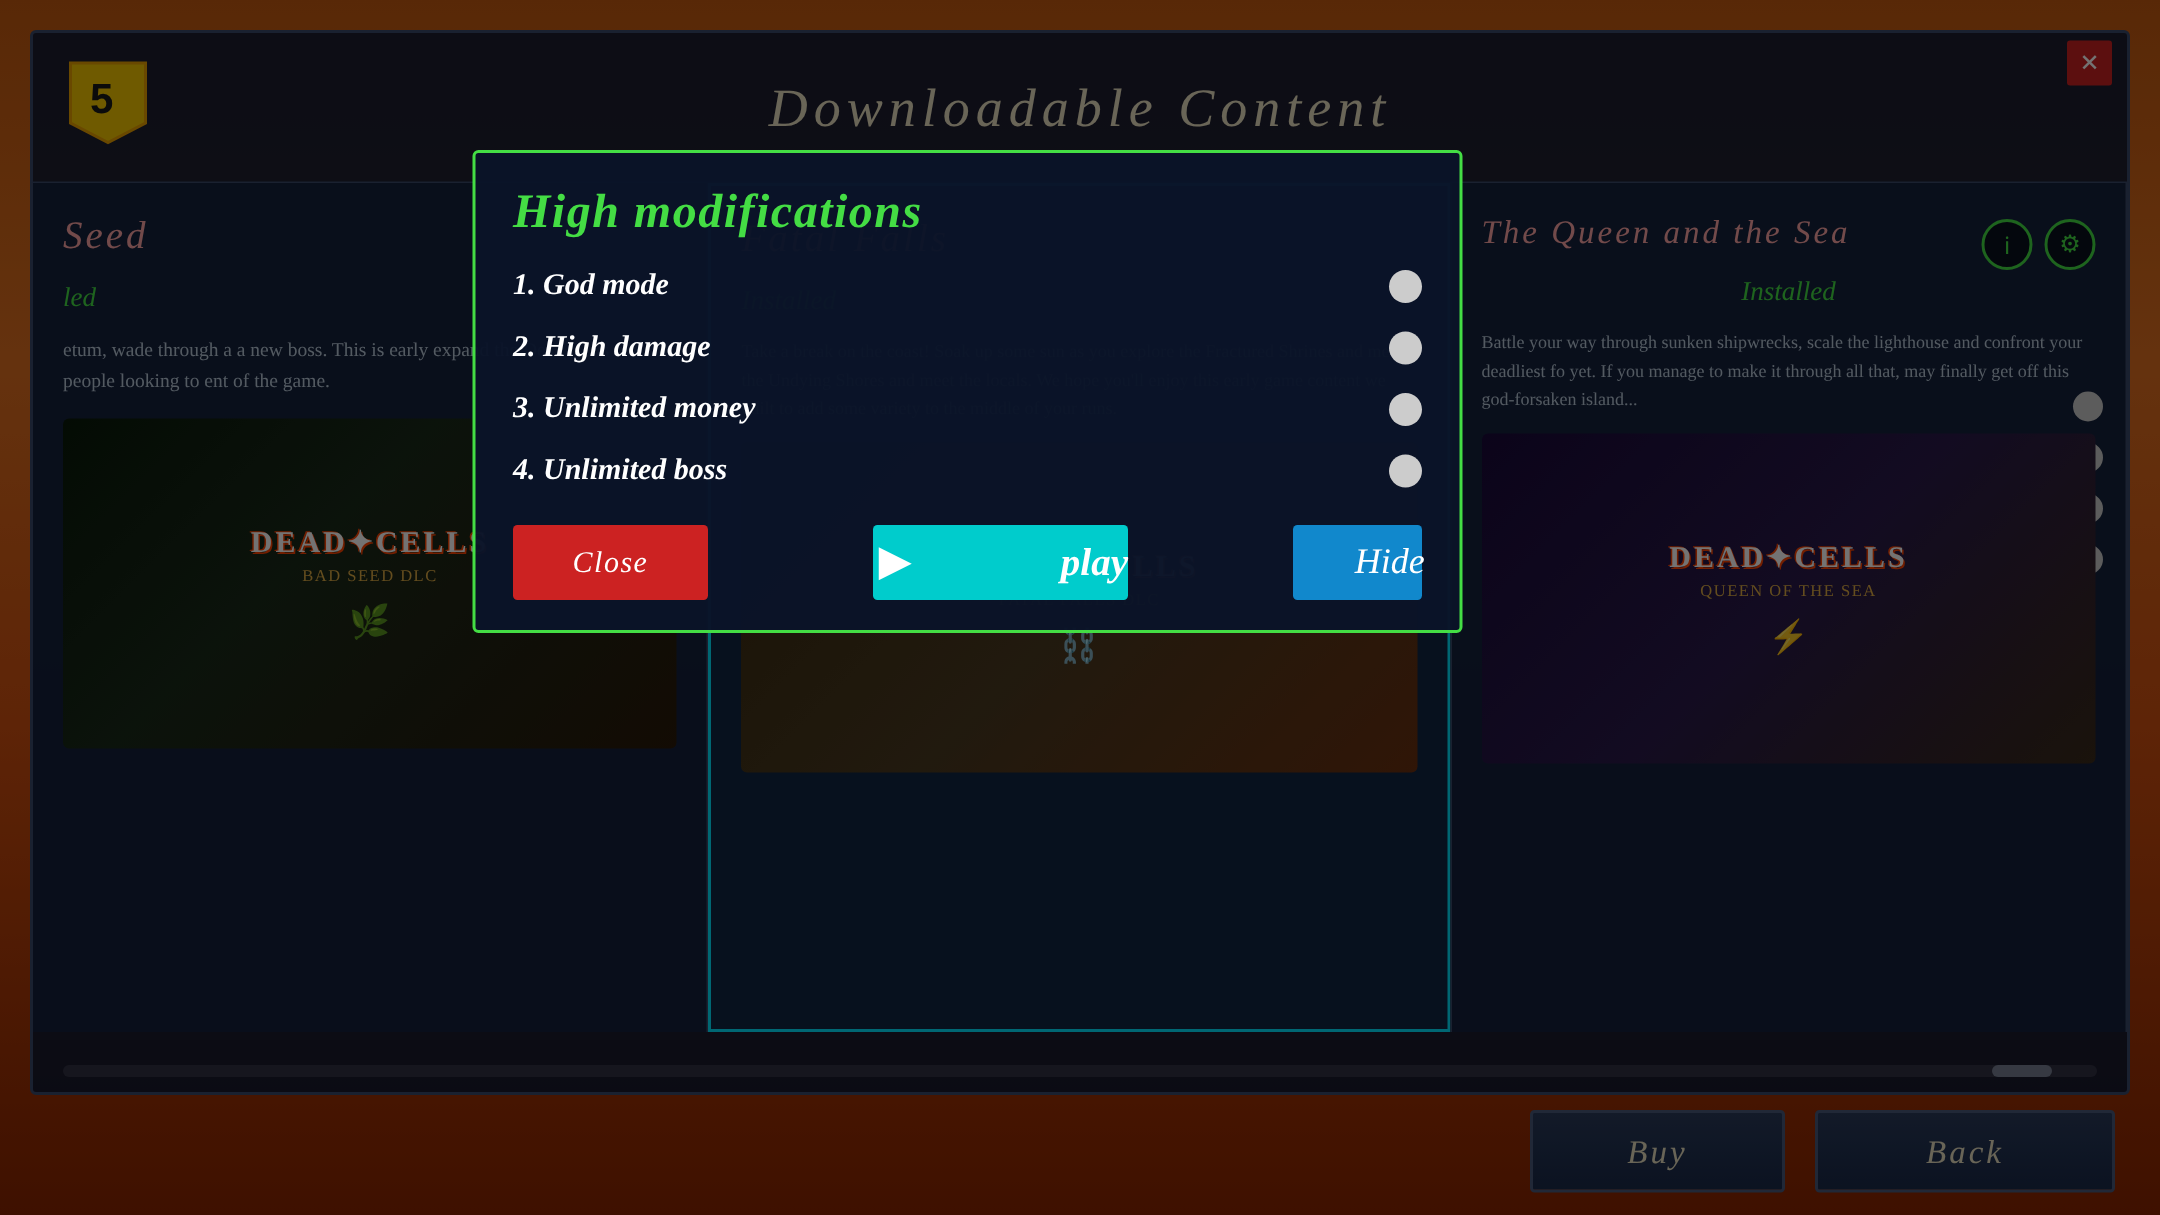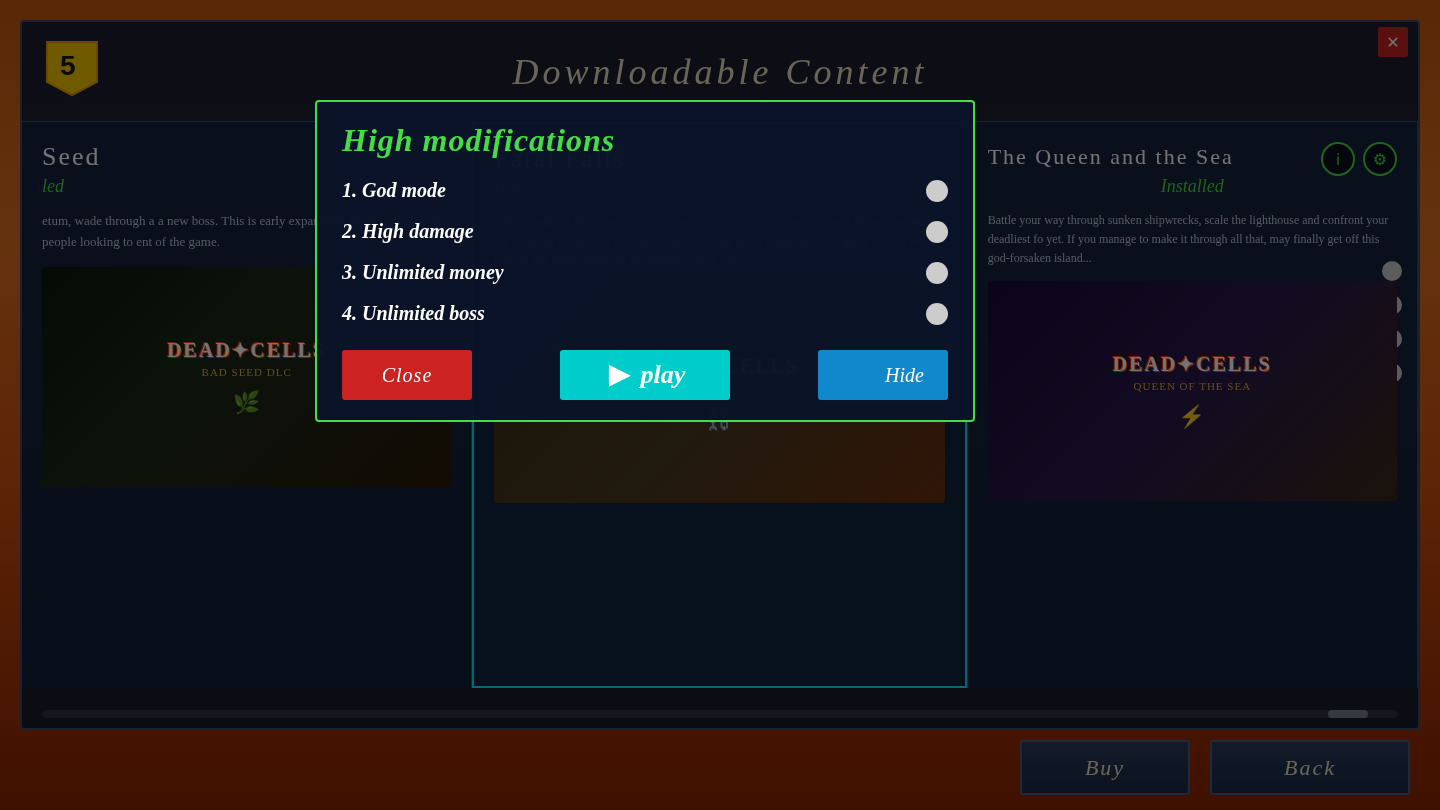--- a/index.html
+++ b/index.html
@@ -94,24 +94,25 @@
       overflow: hidden;
       background: rgba(20, 35, 65, 0.8);
     }
 
     .dlc-card.active {
       border: 2px solid #00e5ff;
       background: rgba(15, 40, 70, 0.9);
     }
 
     .dlc-card-title {
-      color: #ffffff;
+      color: #fca5a5;
       font-size: 26px;
+      font-style: italic;
       letter-spacing: 2px;
-      margin-bottom: 4px;
+      margin-bottom: 16px;
     }
 
     .dlc-card-status {
       color: #44dd44;
       font-size: 18px;
       margin-bottom: 14px;
       font-style: italic;
     }
 
     .dlc-card-desc {
@@ -321,30 +322,30 @@
       background: #00cccc;
       color: white;
       font-size: 26px;
       font-style: italic;
       font-weight: bold;
       border: none;
       border-radius: 3px;
       cursor: pointer;
       display: flex;
       align-items: center;
-      justify-content: center;
+      justify-content: space-between;
       gap: 8px;
     }
 
     .btn-hide-dialog {
-      width: 130px;
+      width: 86px;
       height: 50px;
       background: #1188cc;
       color: white;
-      font-size: 20px;
+      font-size: 24px;
       font-style: italic;
       border: none;
       border-radius: 3px;
       cursor: pointer;
       display: flex;
       align-items: center;
       justify-content: center;
       padding-left: 43px;
     }
 

